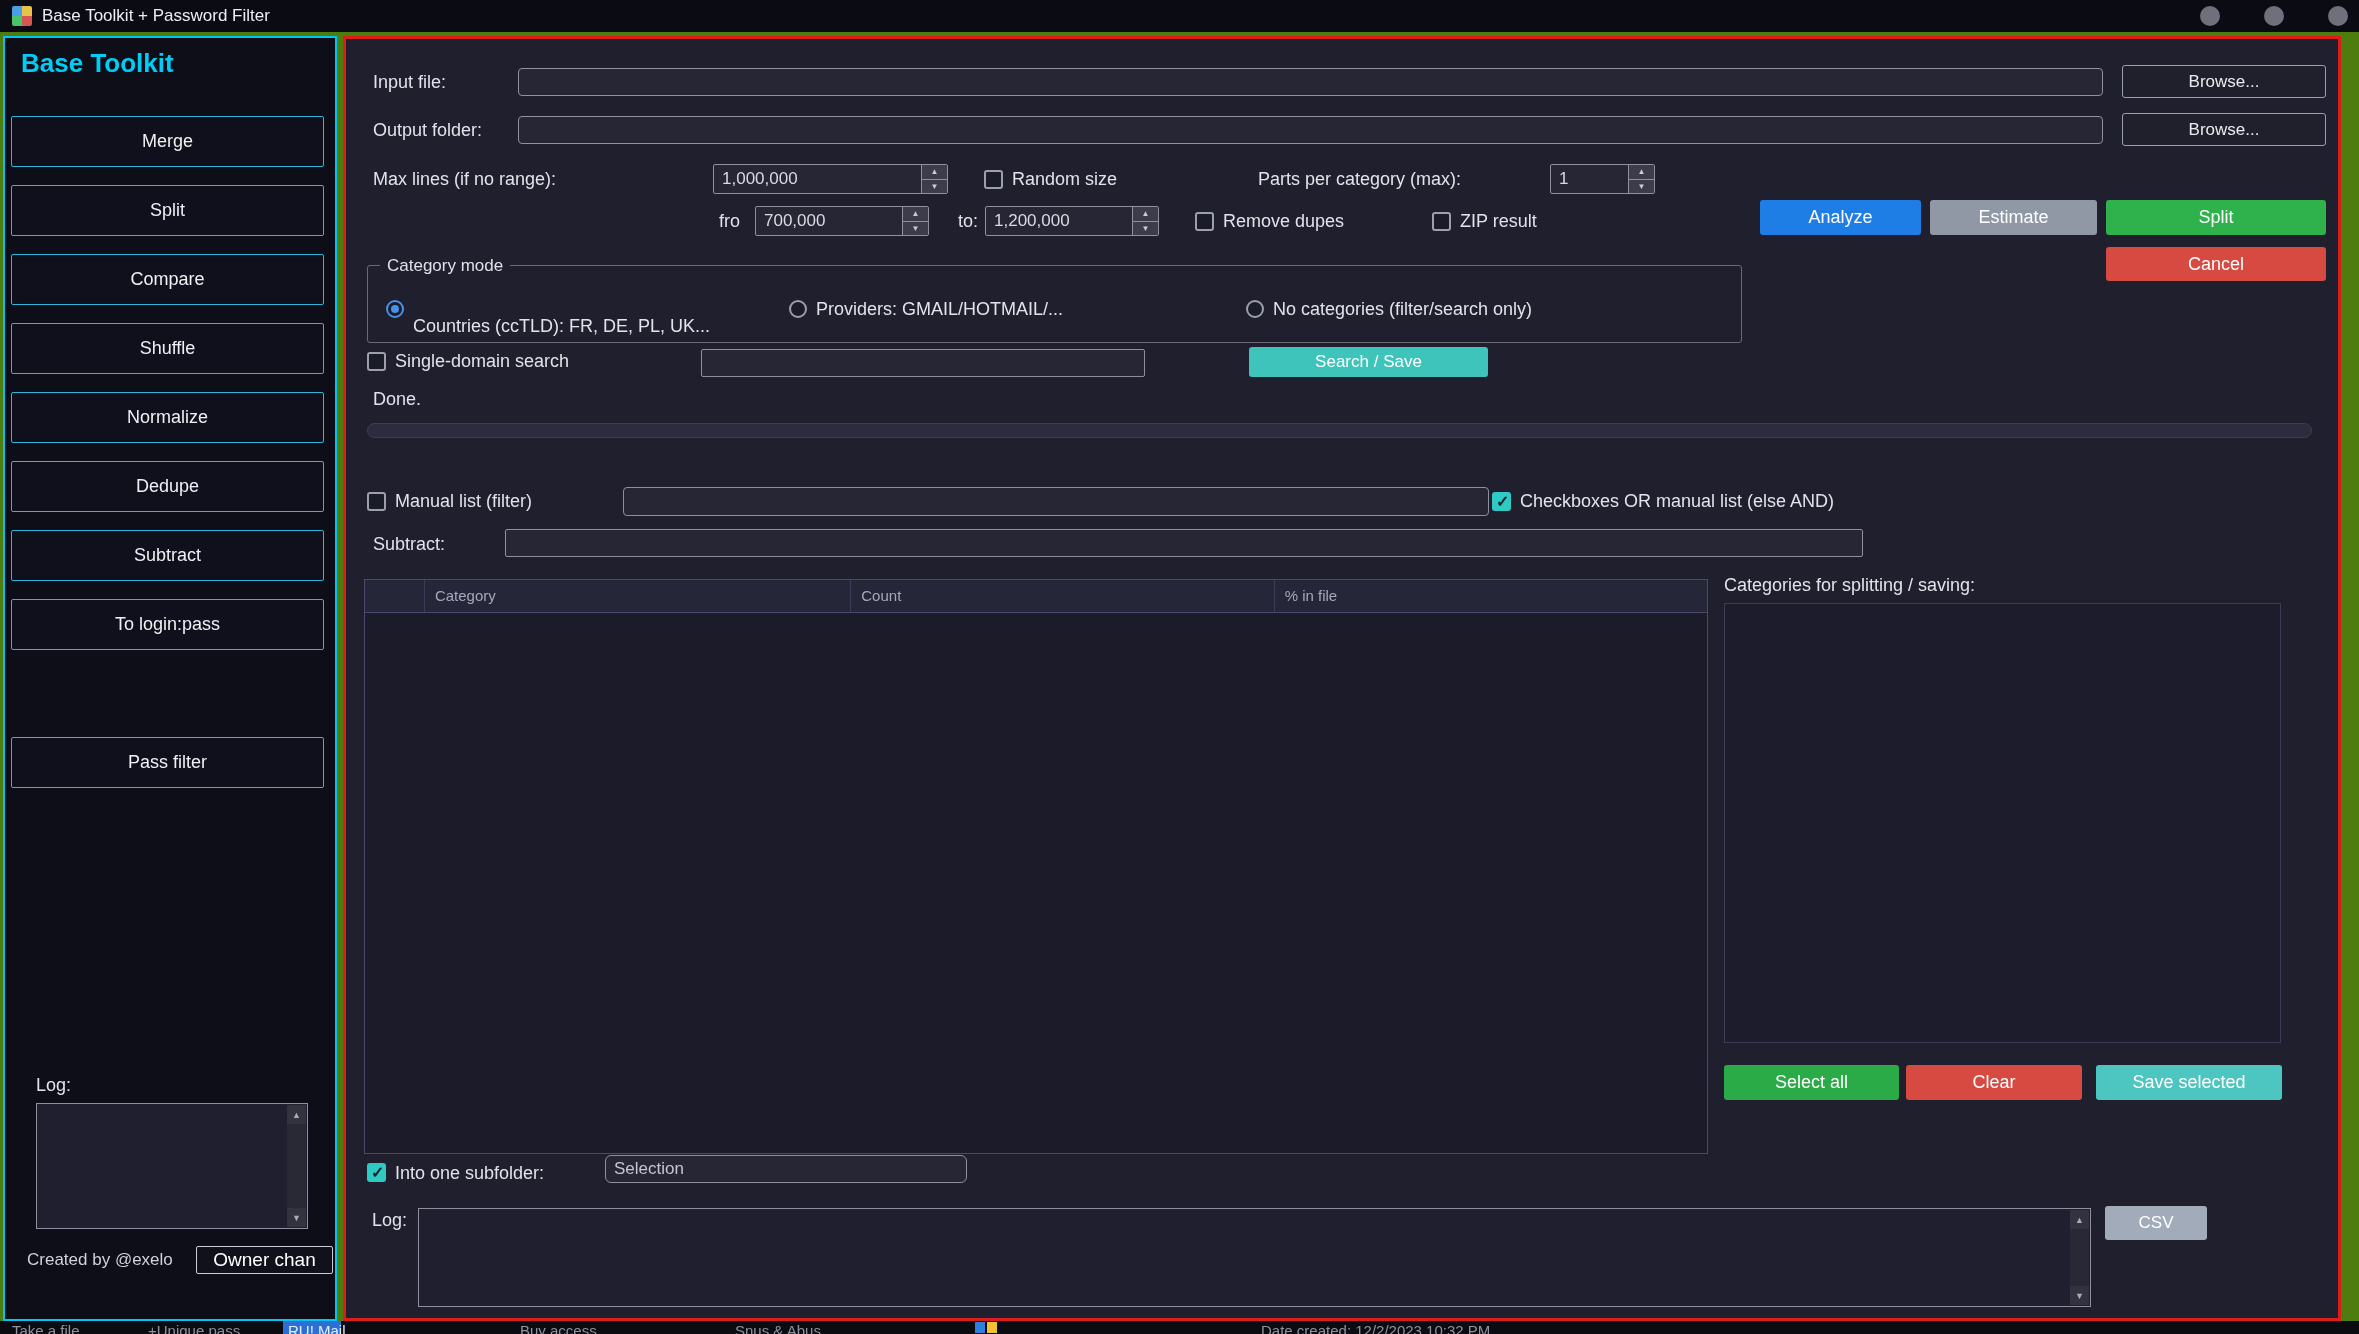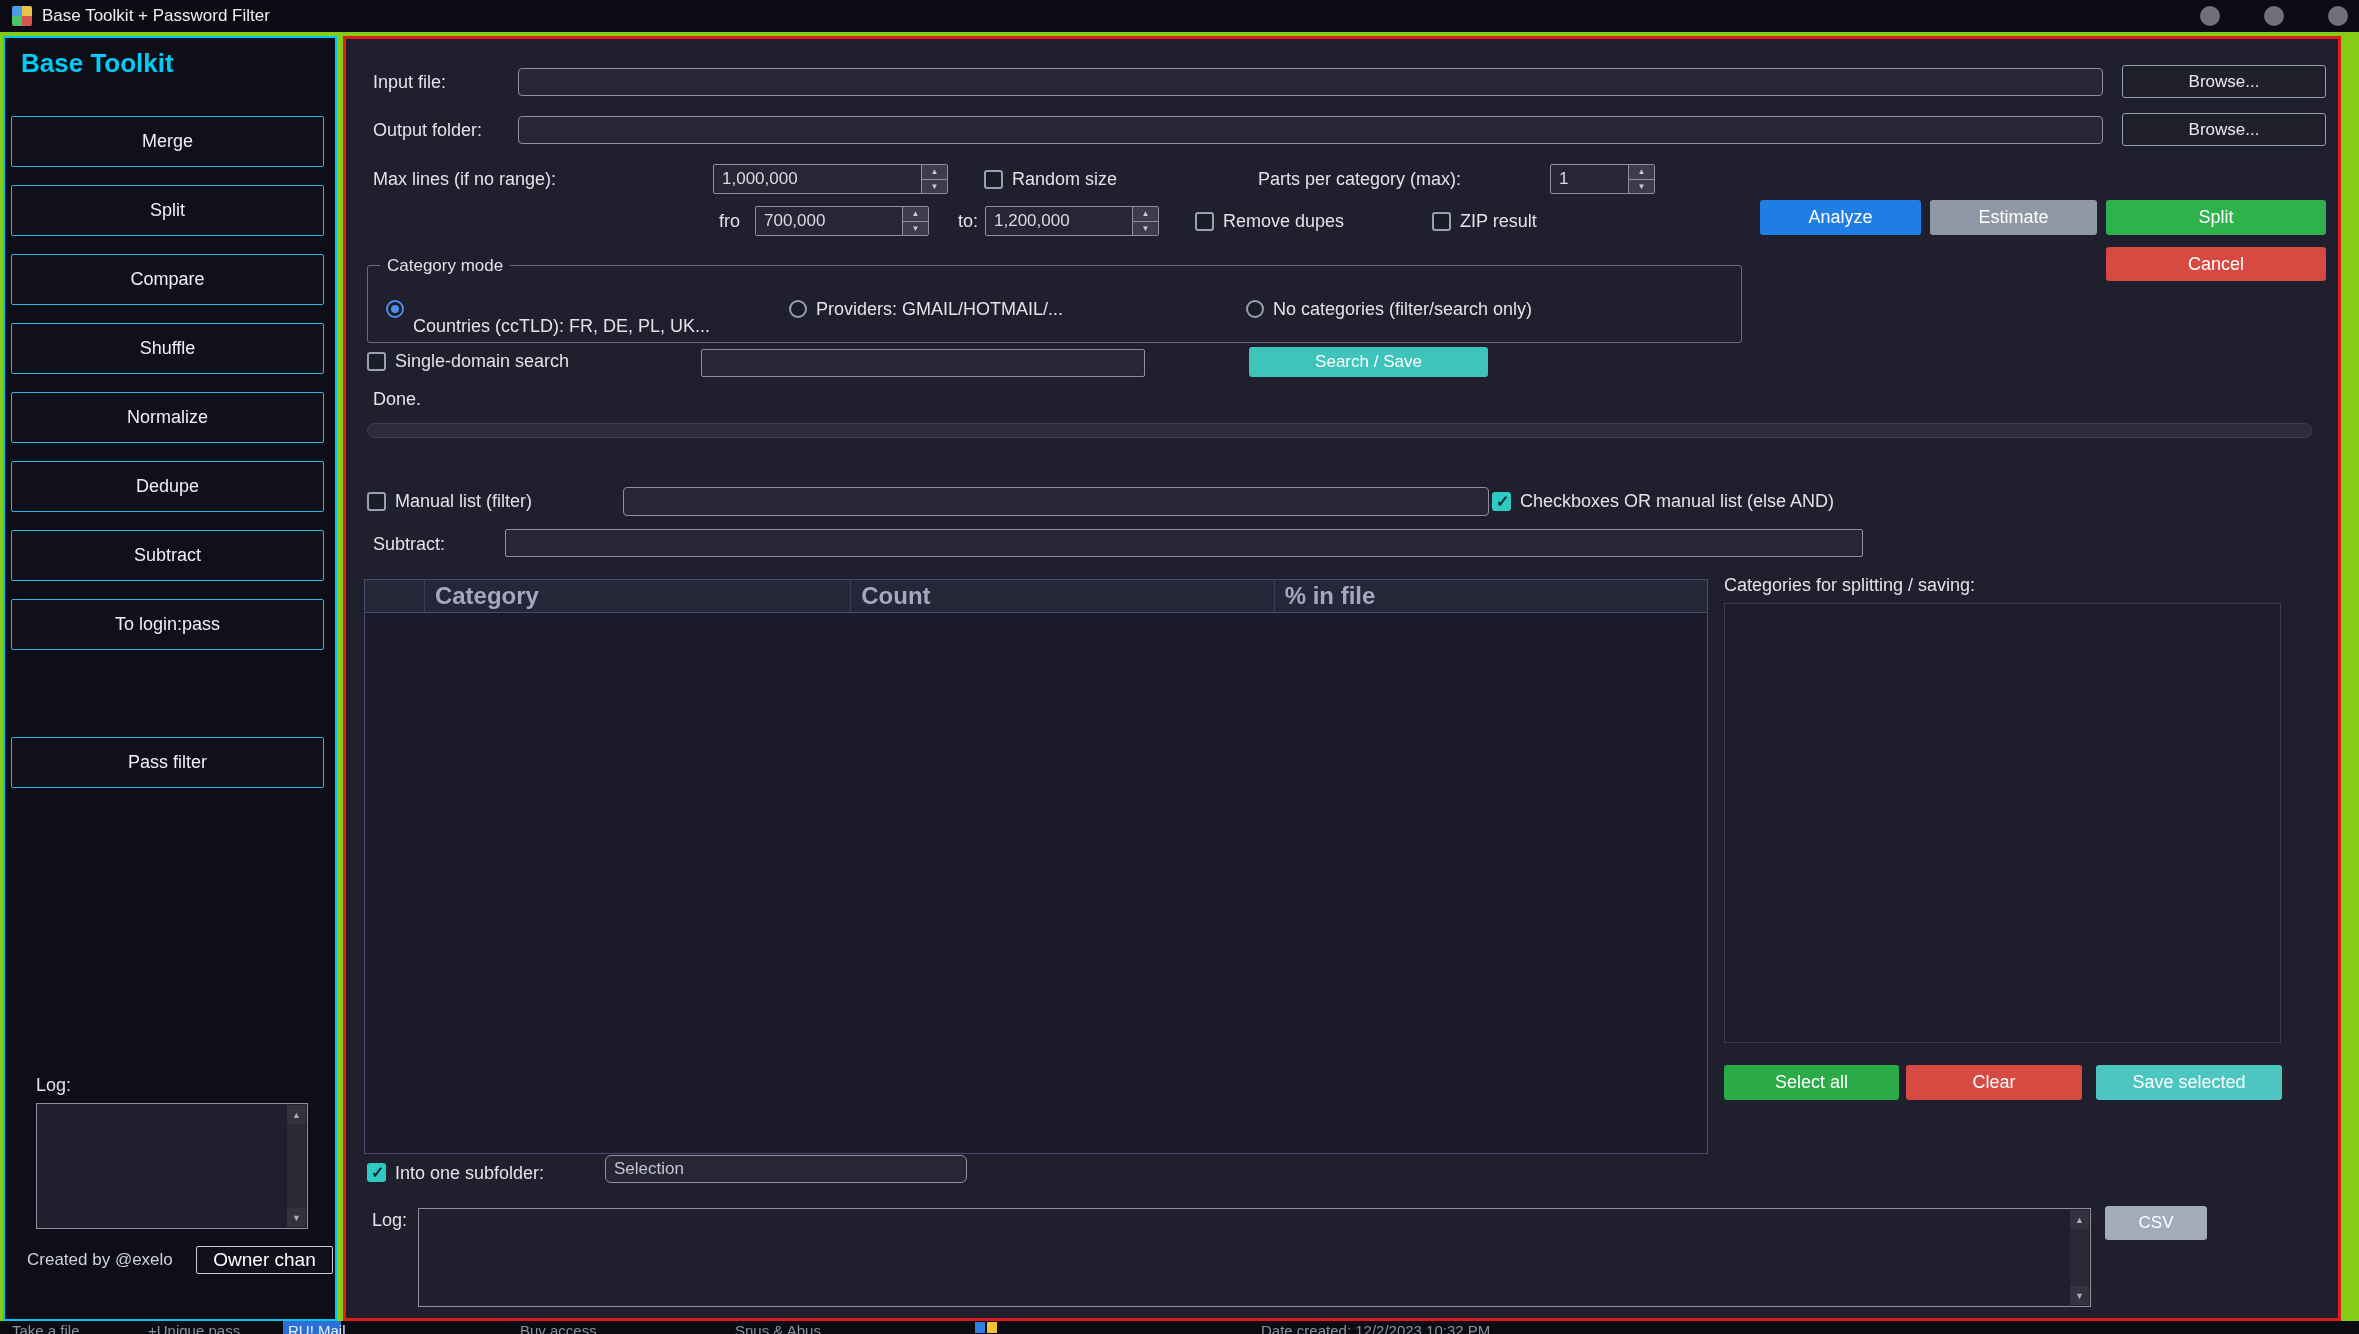--- a/index.html
+++ b/index.html
@@ -1,16 +1,16 @@
 <!DOCTYPE html>
 <html><head>
 <meta charset="utf-8">
 <style>
   html,body { margin:0; padding:0; background:#0b0b11; font-family:"Liberation Sans",sans-serif; }
-  #root { position:relative; width:2359px; height:1334px; background:#84cc16; overflow:hidden; }
+  #root { position:relative; width:2359px; height:1334px; background:#4d7c0f; overflow:hidden; }
 
   
   .titlebar { position:absolute; left:0; top:0; width:2359px; height:32px; background:#0b0b13; }
   .title-text { position:absolute; left:42px; top:0; line-height:32px; font-size:17px; color:#eceef2; white-space:nowrap; }
   .app-icon { position:absolute; left:12px; top:6px; width:20px; height:20px; display:grid;
               grid-template-columns:1fr 1fr; grid-template-rows:1fr 1fr; border-radius:2px; overflow:hidden; }
   .app-icon span:nth-child(1){background:#4a9de8;} .app-icon span:nth-child(2){background:#e8c34a;}
   .app-icon span:nth-child(3){background:#4ac46a;} .app-icon span:nth-child(4){background:#d85555;}
   .win-btn { position:absolute; top:6px; width:20px; height:20px; border-radius:50%; background:#70707c; }
 
@@ -44,22 +44,22 @@
   .spin { position:absolute; right:0; top:0; width:25px; height:100%; border-left:1px solid #8f8f9f;
           display:flex; flex-direction:column; }
   .spin div { flex:1; display:flex; align-items:center; justify-content:center; font-size:8px; color:#c8ccd4;
               background:#3c3c4a; }
   .spin div:first-child { border-bottom:1px solid #8f8f9f; }
   .groupbox { position:absolute; border:1px solid #6a6a78; border-radius:3px; box-sizing:border-box; }
   .legend { position:absolute; top:-10px; left:12px; padding:0 7px; background:#1f1f2e; color:#dfe0e8; font-size:17px; }
   .progress { position:absolute; background:#2c2c3e; border:1px solid #3e3e54; border-radius:8px; box-sizing:border-box; }
   .grid { position:absolute; background:#1b1b2a; border:1px solid #4a4a6e; box-sizing:border-box; }
   .grid-header { display:flex; height:32px; background:#262639; border-bottom:1px solid #4a4a6e; }
-  .grid-header div { box-sizing:border-box; border-right:1px solid #3c3c58; color:#a4a8bc; font-size:24px;
-                     line-height:32px; padding-left:10px; white-space:nowrap; overflow:hidden;font-weight:bold; }
+  .grid-header div { box-sizing:border-box; border-right:1px solid #3c3c58; color:#a4a8bc; font-size:15px;
+                     line-height:32px; padding-left:10px; white-space:nowrap; overflow:hidden; }
   .listbox { position:absolute; background:#1c1c2c; border:1px solid #3c3c54; box-sizing:border-box; }
   .tabox { position:absolute; background:#1f1f2f; border:1px solid #8f8f9f; box-sizing:border-box; }
   .tabox textarea { position:absolute; left:0; top:0; width:calc(100% - 21px); height:100%; background:transparent;
                     border:none; resize:none; outline:none; color:#d9dae2; font-family:inherit; font-size:16px; }
   .vscroll { position:absolute; top:1px; bottom:1px; right:1px; width:19px; background:#292936; }
   .sb-arrow { position:absolute; left:0; width:19px; height:19px; background:#33333f; color:#a8acb8; font-size:9px;
               display:flex; align-items:center; justify-content:center; }
   .sb-arrow.up { top:0; } .sb-arrow.down { bottom:0; }
 
   

